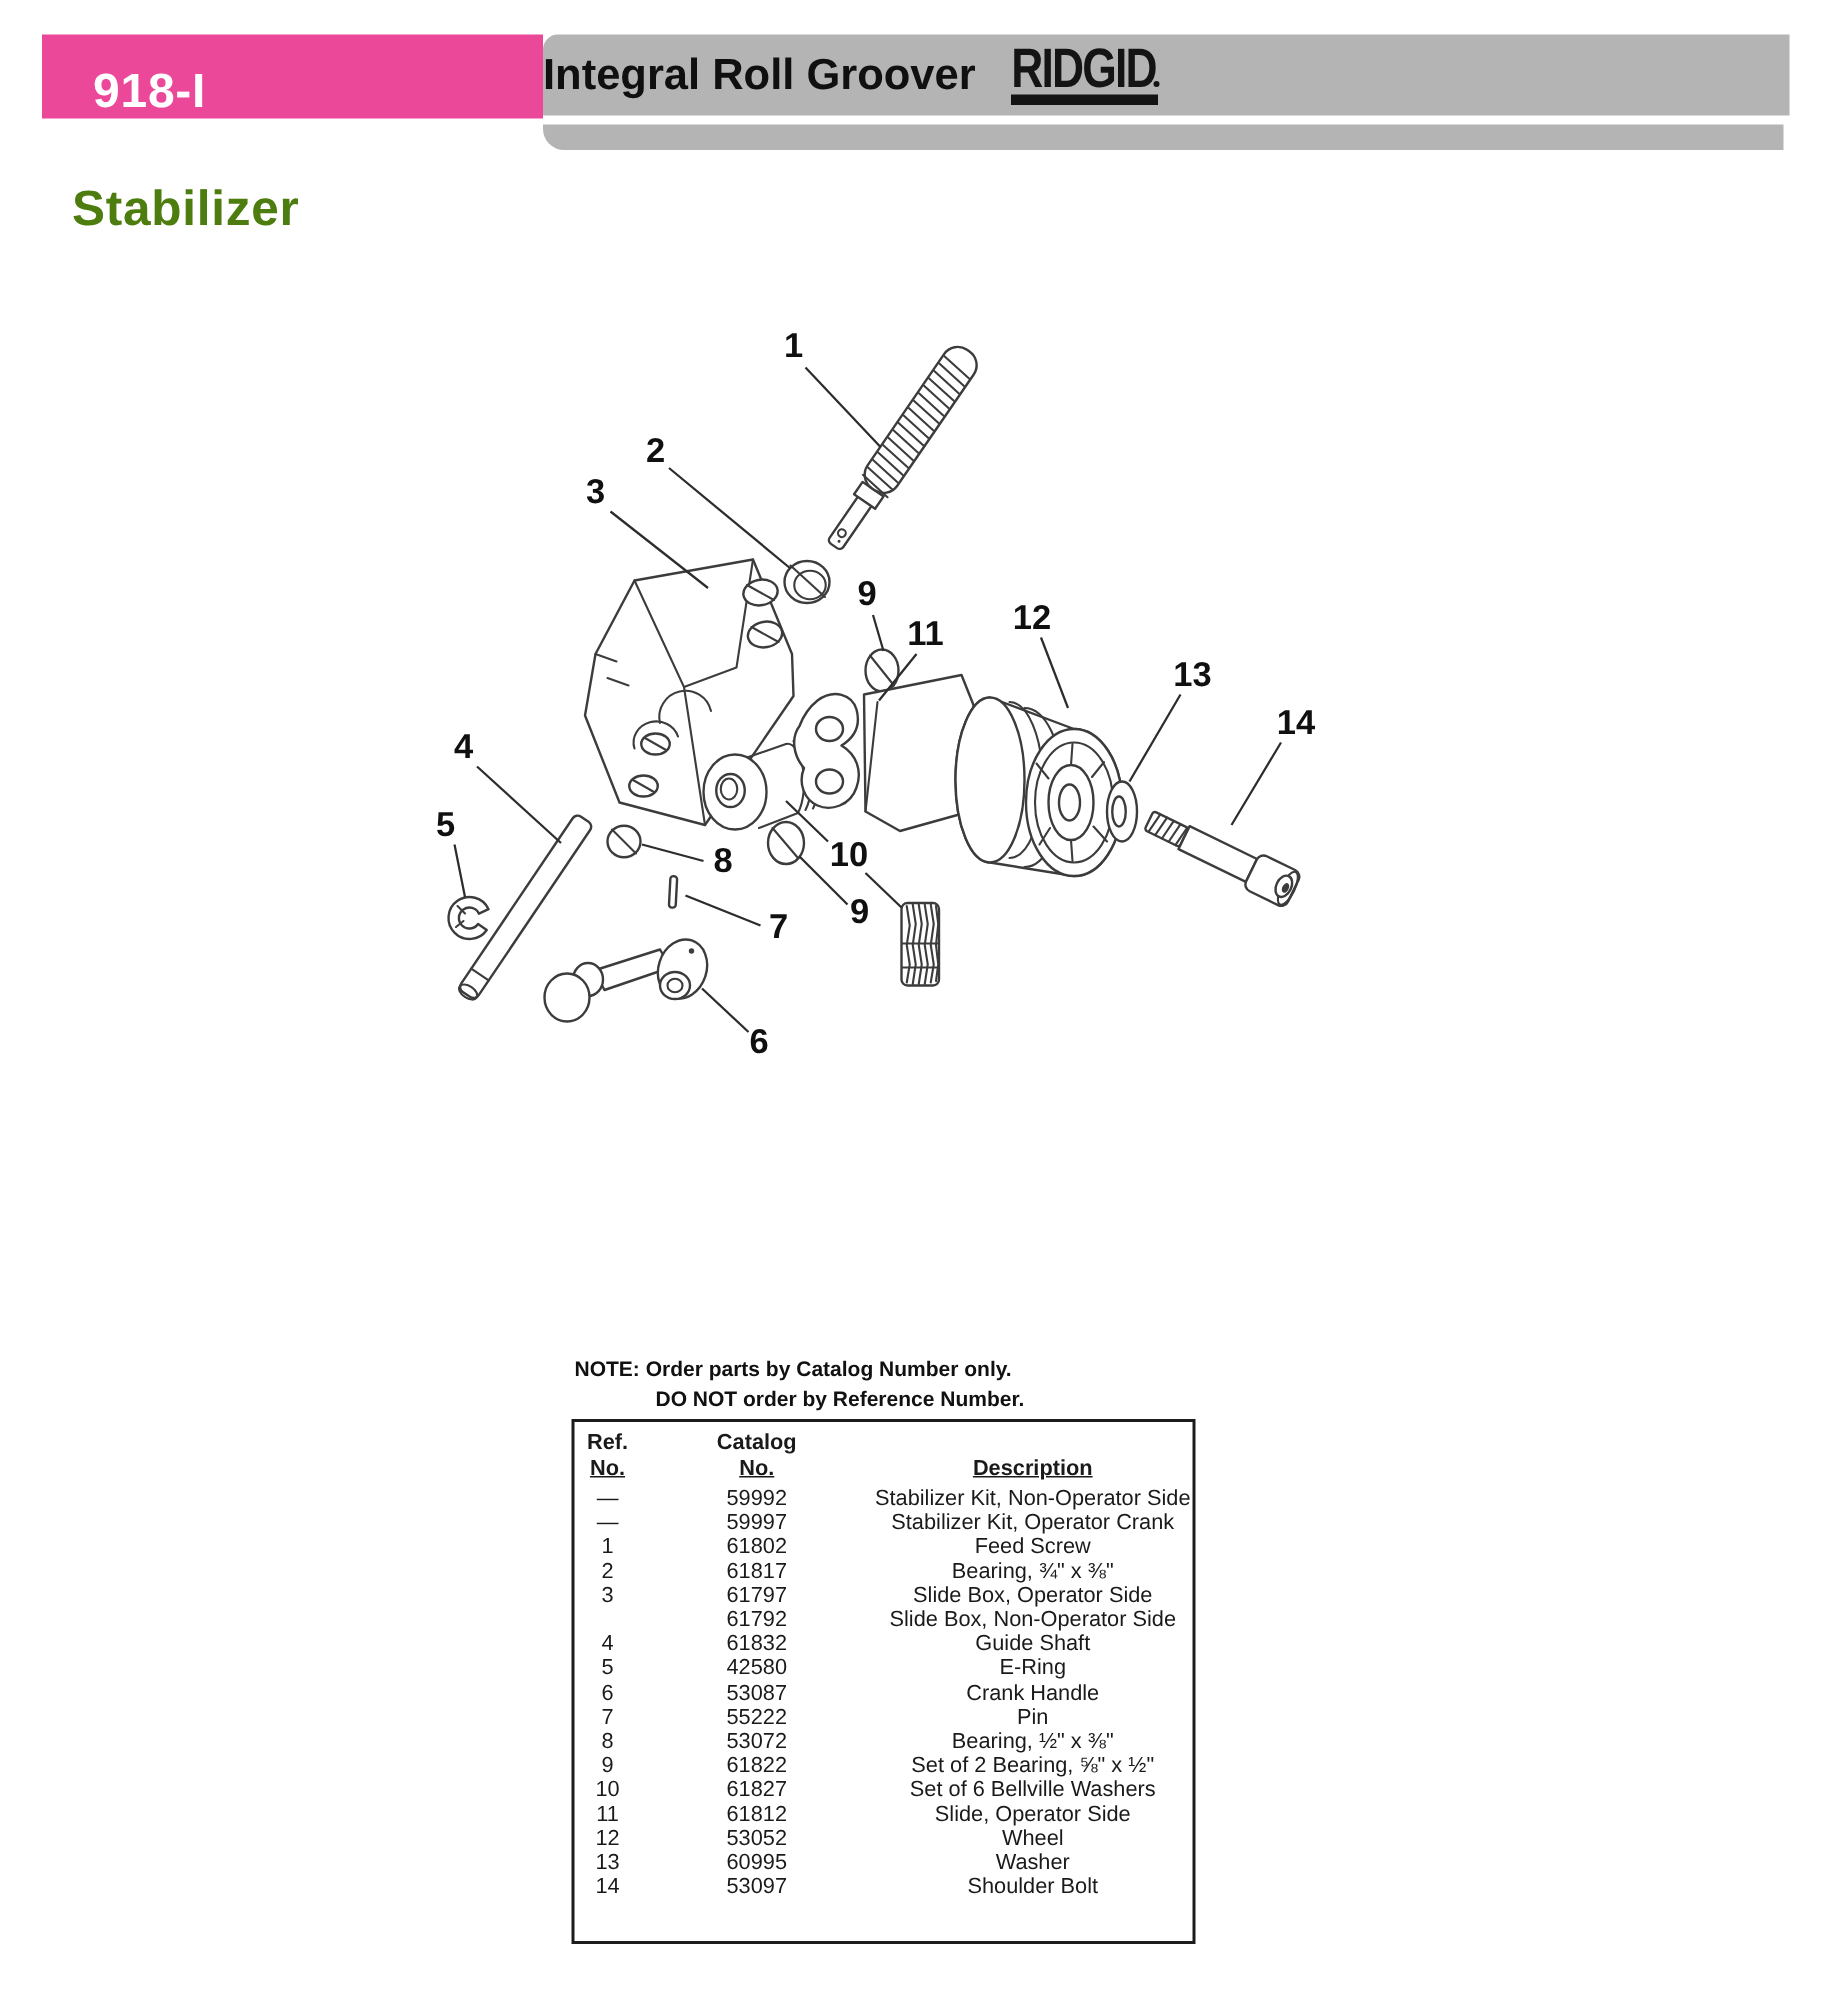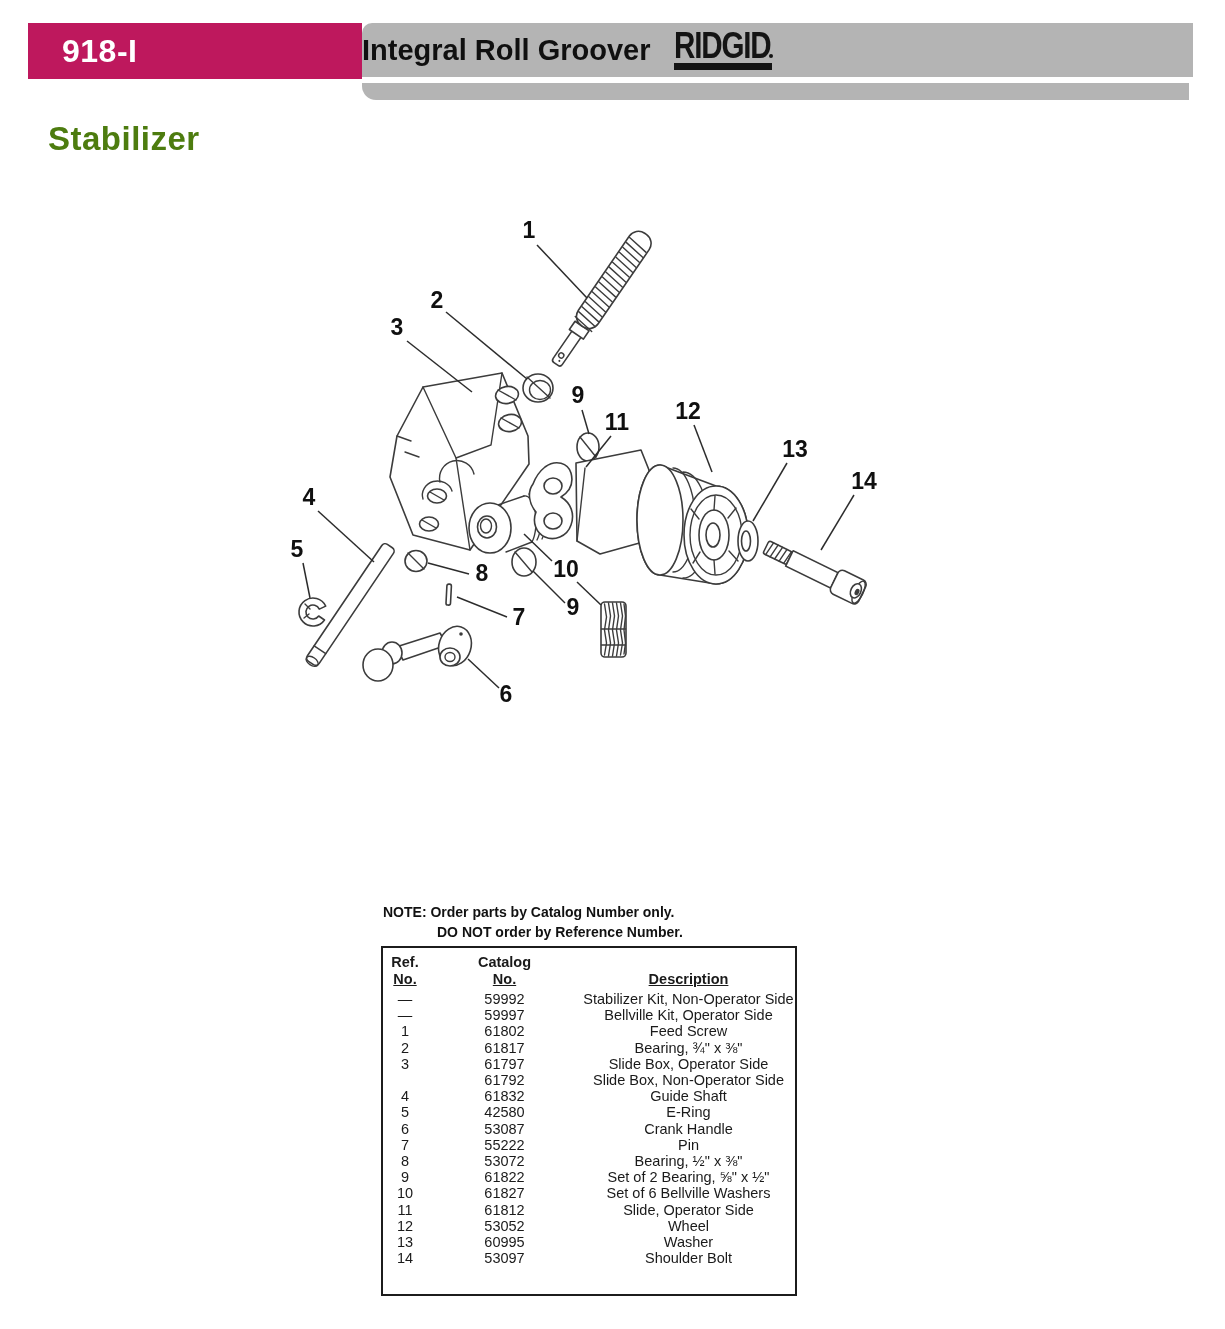--- a/index.html
+++ b/index.html
@@ -4,21 +4,21 @@
 <style>
   html,body{margin:0;padding:0;}
   body{
     width:1225px;height:1329px;position:relative;background:#ffffff;
     font-family:"Liberation Sans","DejaVu Sans",sans-serif;color:#1a1a1a;
     overflow:hidden;
   }
   
   .model-box{
     position:absolute;left:28px;top:23px;width:334px;height:56px;
-    background:#be185d;color:#ffffff;display:flex;align-items:center;
+    background:#ec4899;color:#ffffff;display:flex;align-items:flex-end;
     box-sizing:border-box;padding-left:34px;
     font-size:32px;font-weight:bold;letter-spacing:.5px;
   }
   .gray-bar-1{
     position:absolute;left:362px;top:23px;width:831px;height:54px;
     background:#b4b4b4;border-radius:10px 0 0 0;
     display:flex;align-items:center;justify-content:flex-start;
     box-sizing:border-box;padding-right:15px;
   }
   .gray-bar-2{
@@ -275,21 +275,21 @@
     </thead>
     <tbody>
         <tr>
           <td class="col-ref">—</td>
           <td class="col-cat">59992</td>
           <td class="col-desc">Stabilizer Kit, Non-Operator Side</td>
         </tr>
         <tr>
           <td class="col-ref">—</td>
           <td class="col-cat">59997</td>
-          <td class="col-desc">Bellville Kit, Operator Side</td>
+          <td class="col-desc">Stabilizer Kit, Operator Crank</td>
         </tr>
         <tr>
           <td class="col-ref">1</td>
           <td class="col-cat">61802</td>
           <td class="col-desc">Feed Screw</td>
         </tr>
         <tr>
           <td class="col-ref">2</td>
           <td class="col-cat">61817</td>
           <td class="col-desc">Bearing, ¾" x ⅜"</td>

